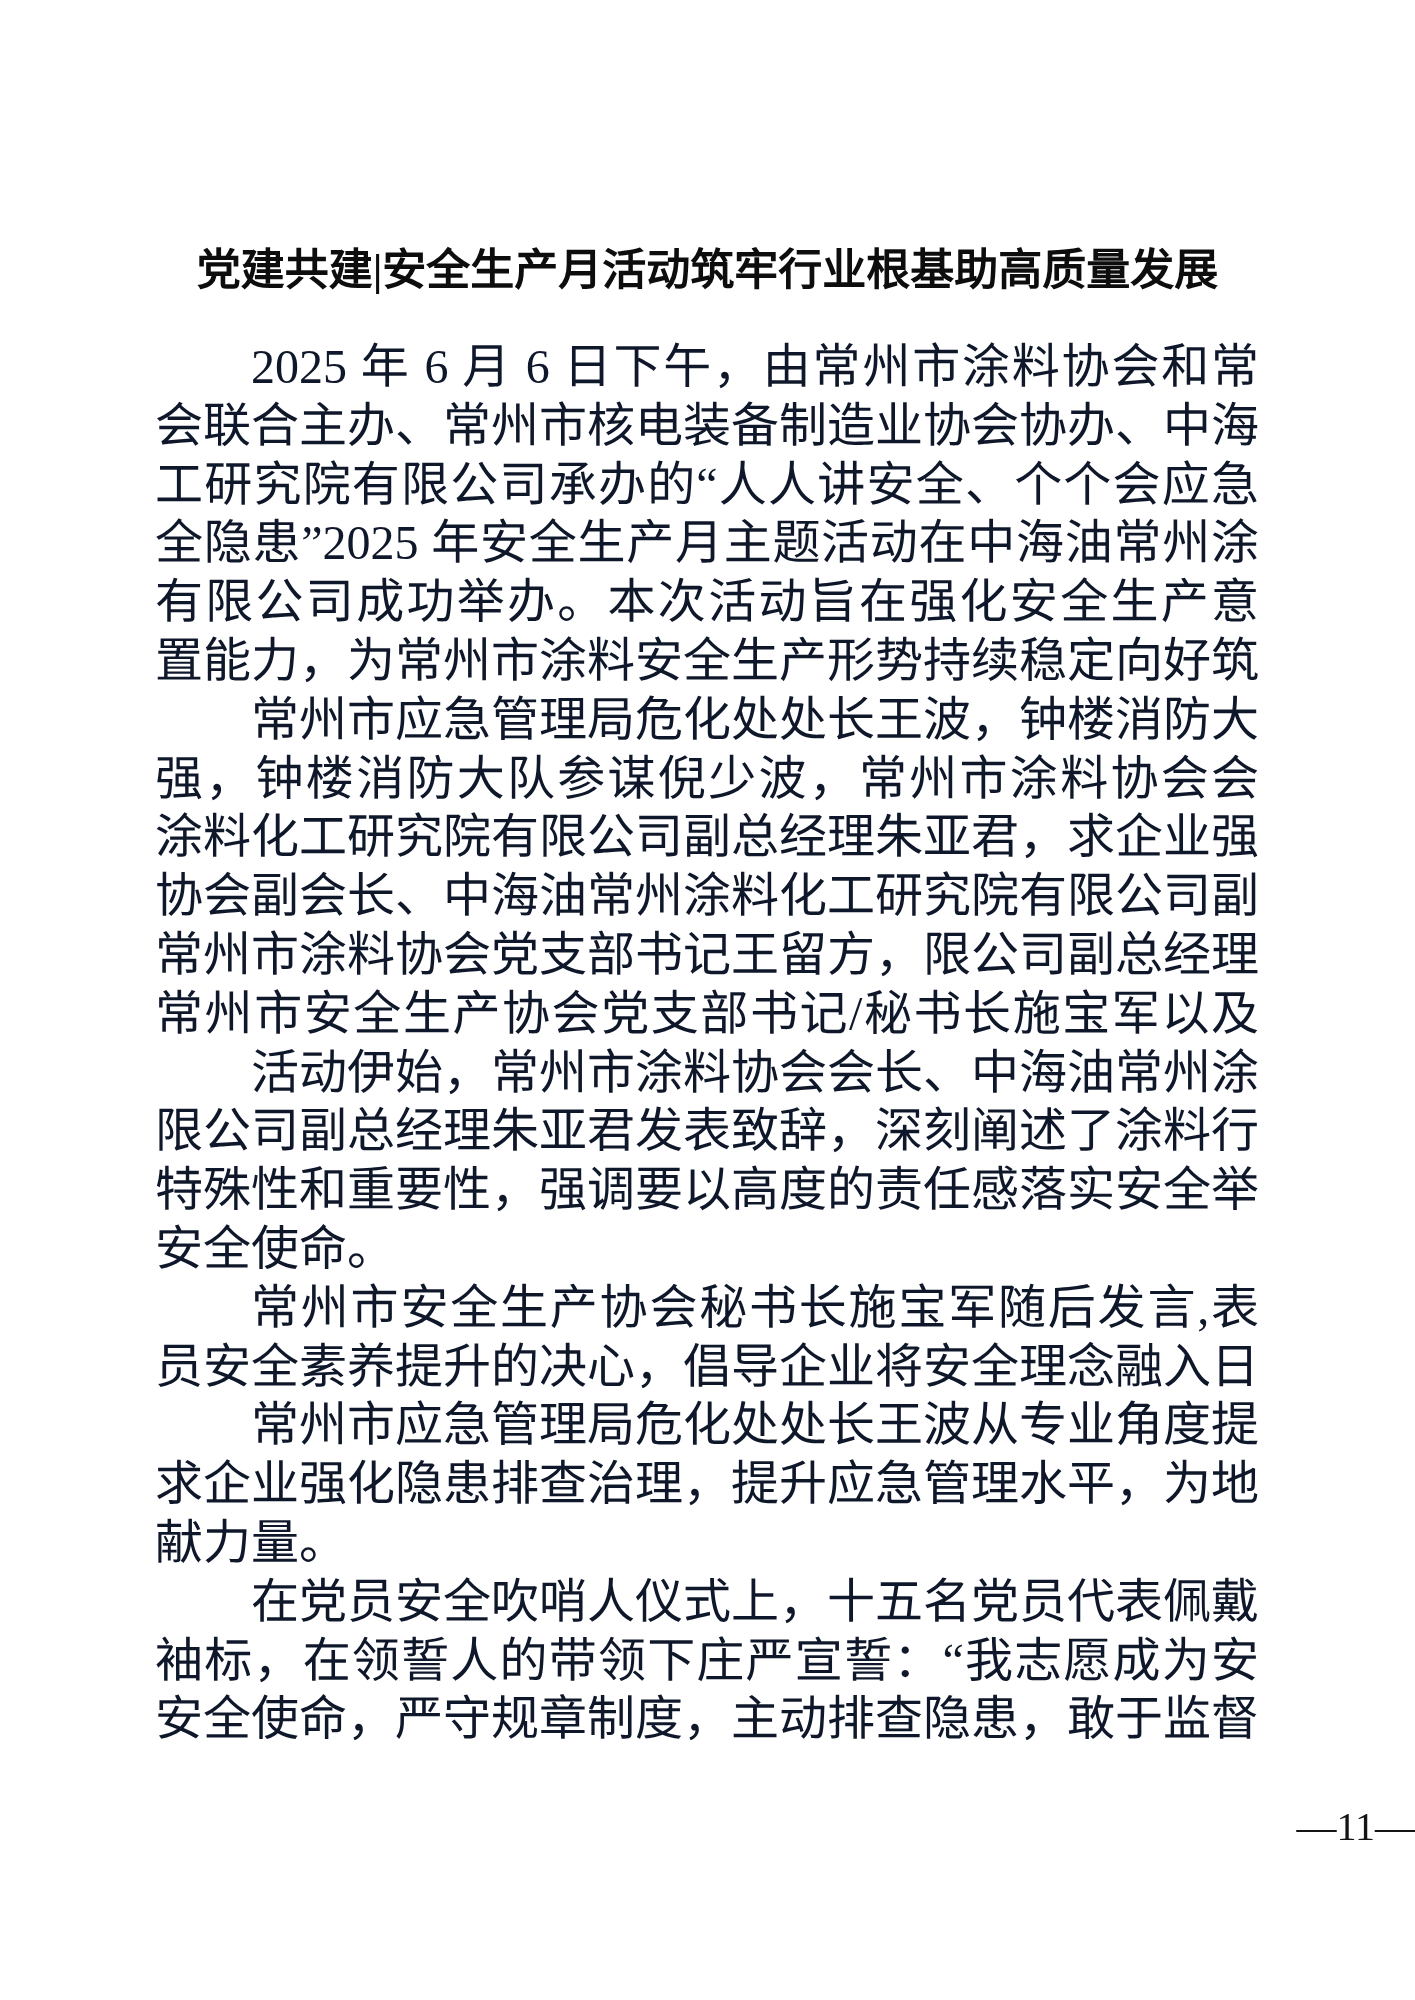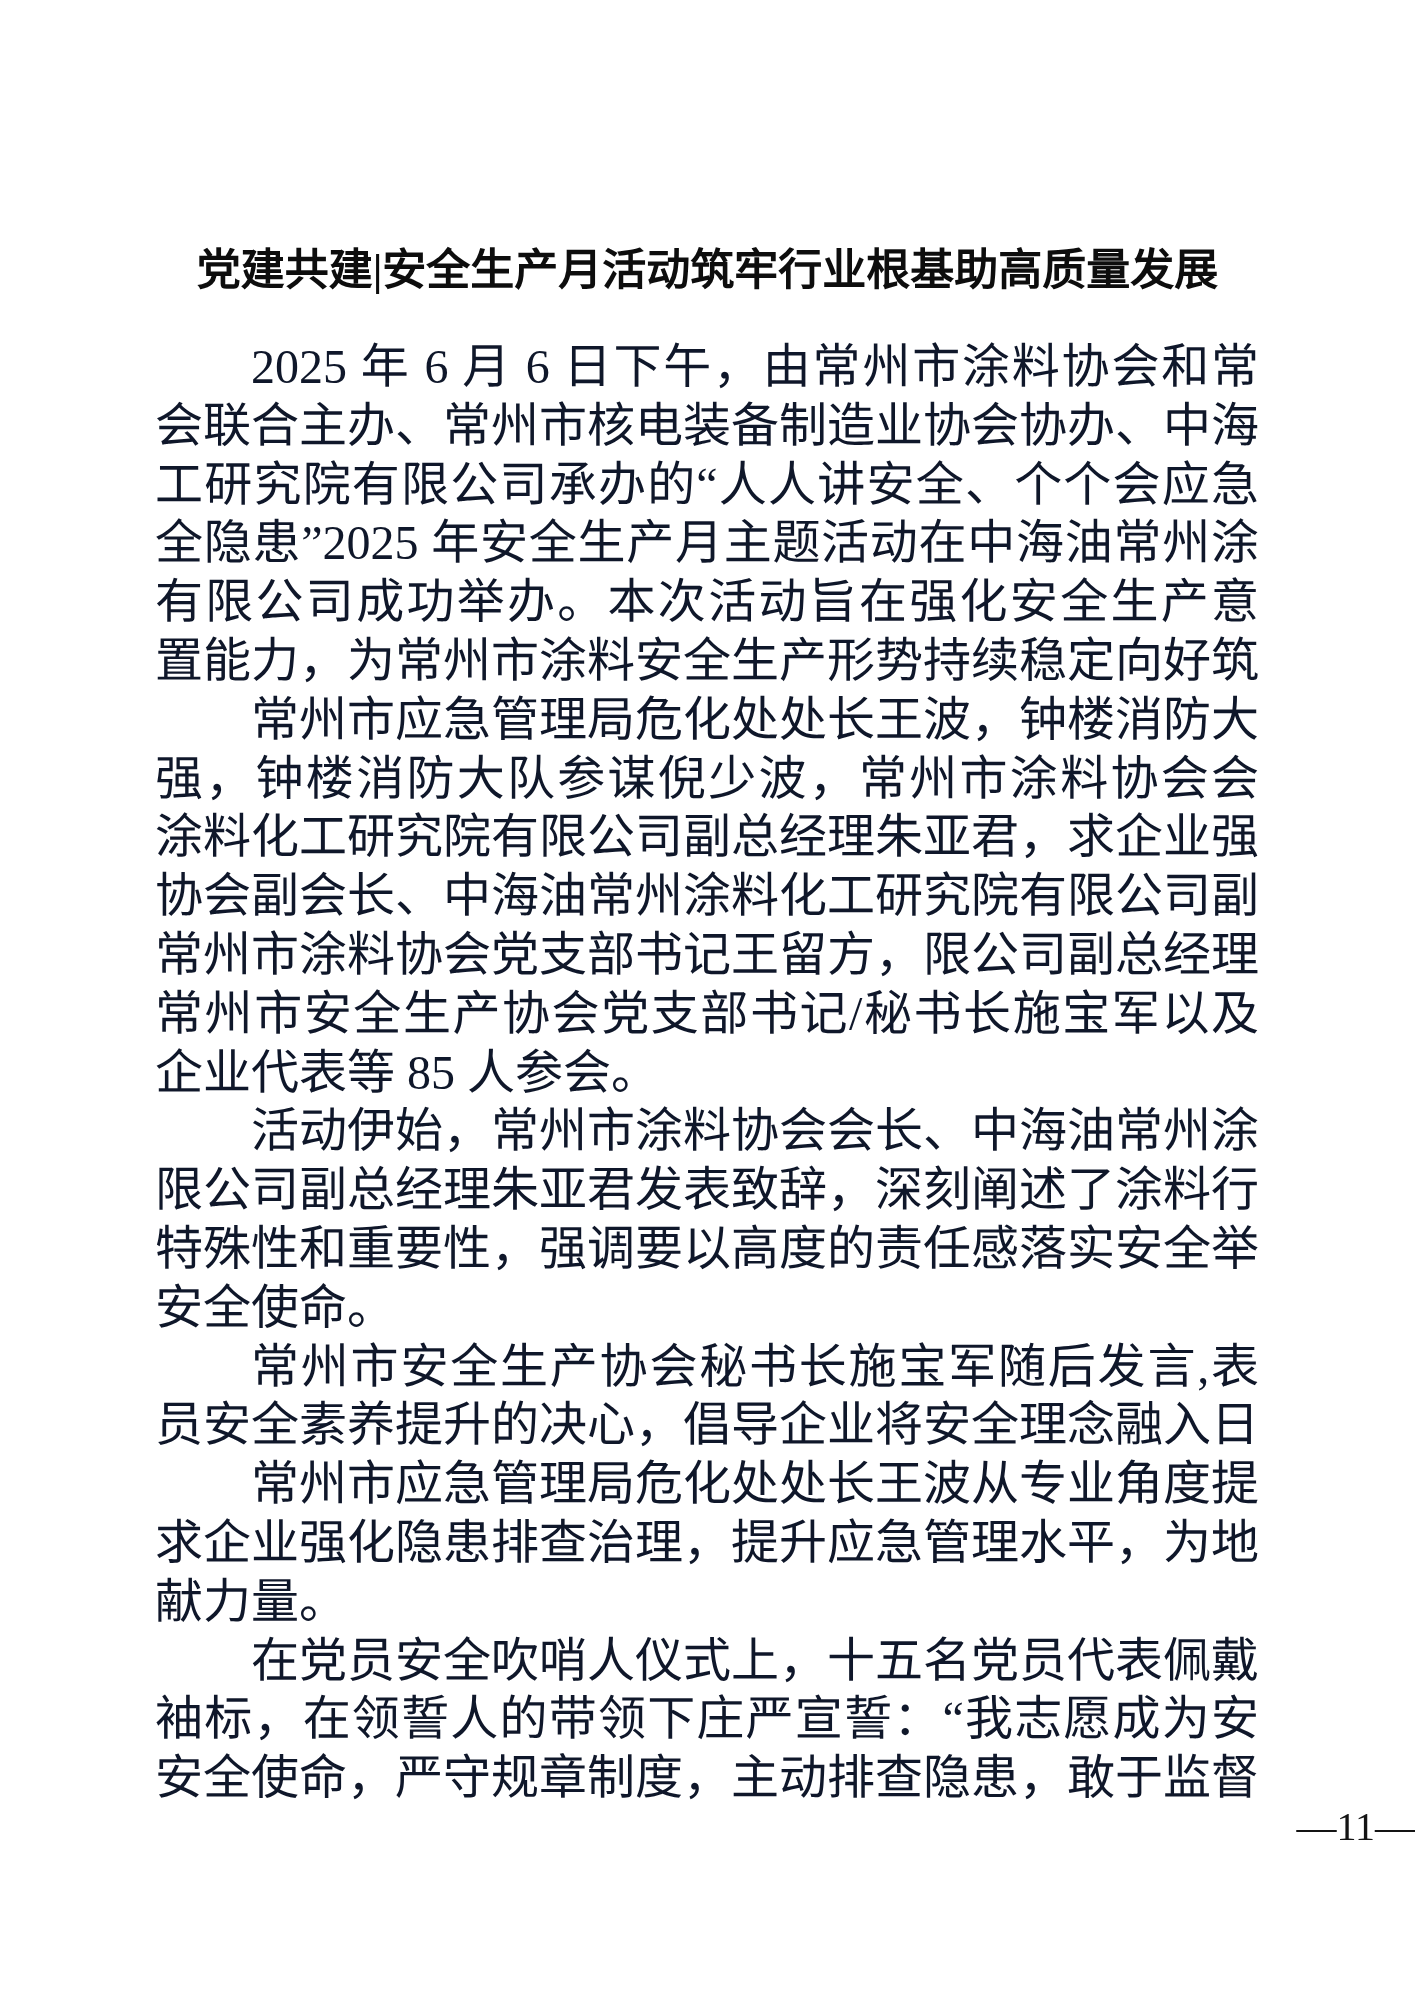--- a/index.html
+++ b/index.html
@@ -80,21 +80,20 @@
         <div class="line">有限公司成功举办。本次活动旨在强化安全生产意识，提升应急处</div>
         <div class="line para-end">置能力，为常州市涂料安全生产形势持续稳定向好筑牢根基。</div>
       </div>
       <div class="paragraph">
         <div class="line first">常州市应急管理局危化处处长王波，钟楼消防大队大队长黄晓</div>
         <div class="line">强，钟楼消防大队参谋倪少波，常州市涂料协会会长、中海油常州</div>
         <div class="line">涂料化工研究院有限公司副总经理朱亚君，求企业强化隐患排查治理</div>
         <div class="line">协会副会长、中海油常州涂料化工研究院有限公司副总经理王臣，</div>
         <div class="line">常州市涂料协会党支部书记王留方，限公司副总经理朱亚君发表致辞，</div>
         <div class="line">常州市安全生产协会党支部书记/秘书长施宝军以及市涂料协会会员</div>
-        <div class="line para-end">企业代表等 85 人参会。</div>
       </div>
       <div class="paragraph">
         <div class="line first">活动伊始，常州市涂料协会会长、中海油常州涂料化工研究院有</div>
         <div class="line">限公司副总经理朱亚君发表致辞，深刻阐述了涂料行业安全生产的</div>
         <div class="line">特殊性和重要性，强调要以高度的责任感落实安全举措，防范化解</div>
         <div class="line para-end">安全使命。</div>
       </div>
       <div class="paragraph">
         <div class="line first">常州市安全生产协会秘书长施宝军随后发言,表达了协会推动全</div>
         <div class="line para-end">员安全素养提升的决心，倡导企业将安全理念融入日常运营管理。</div>

